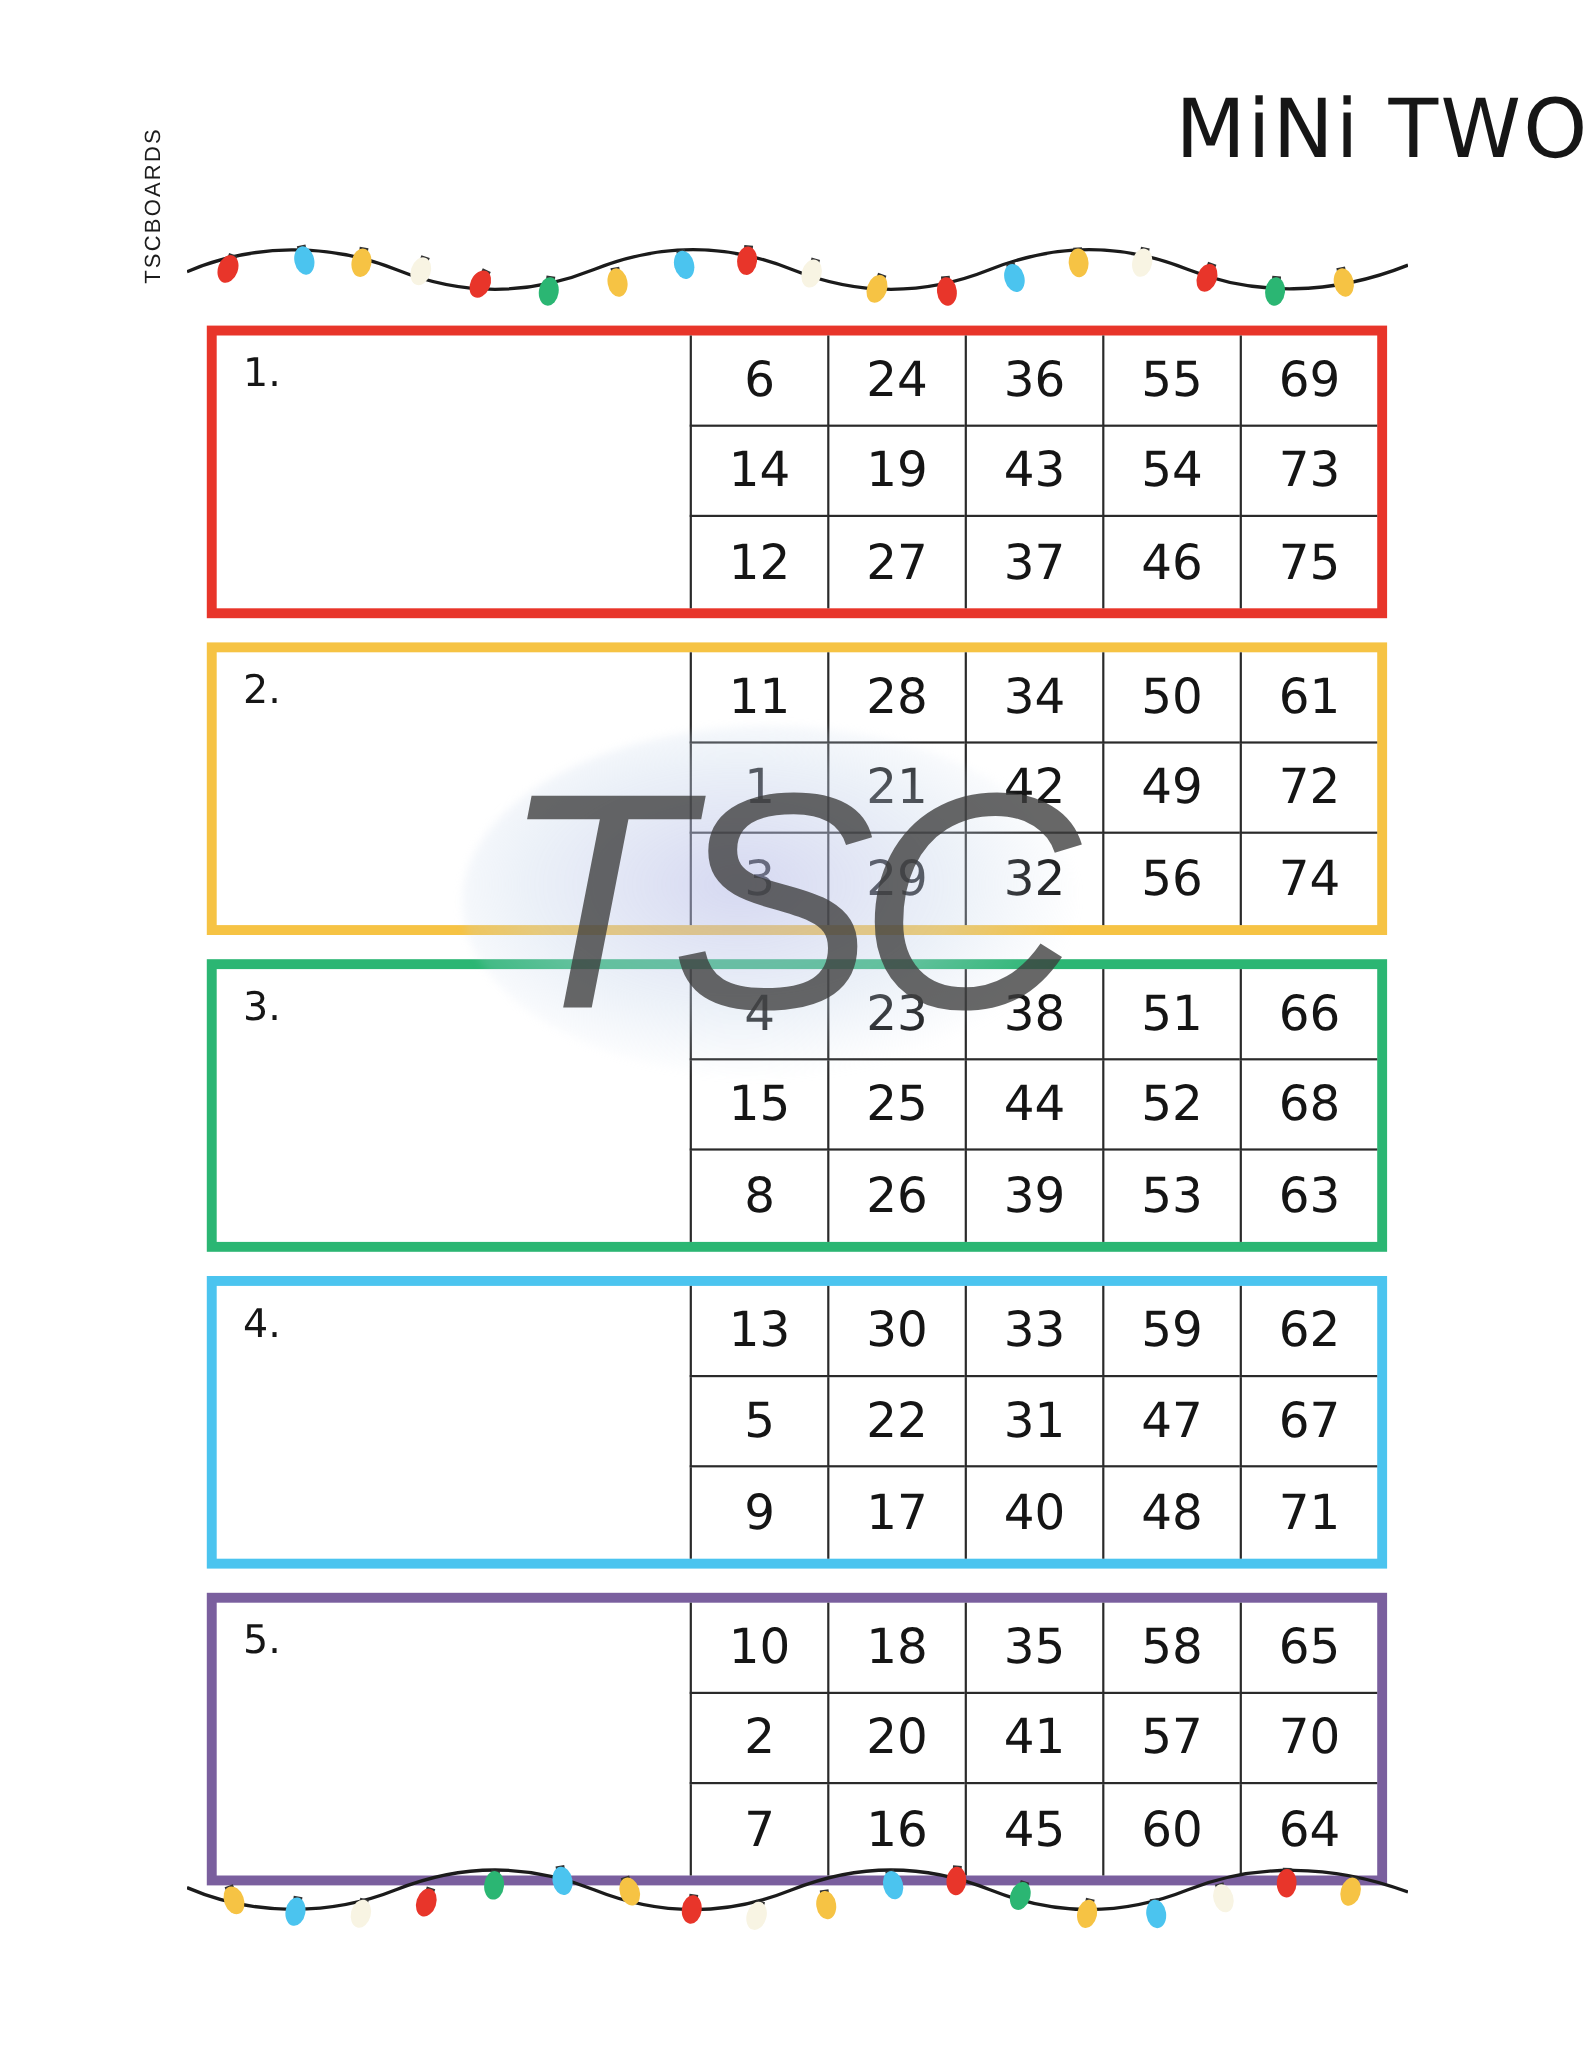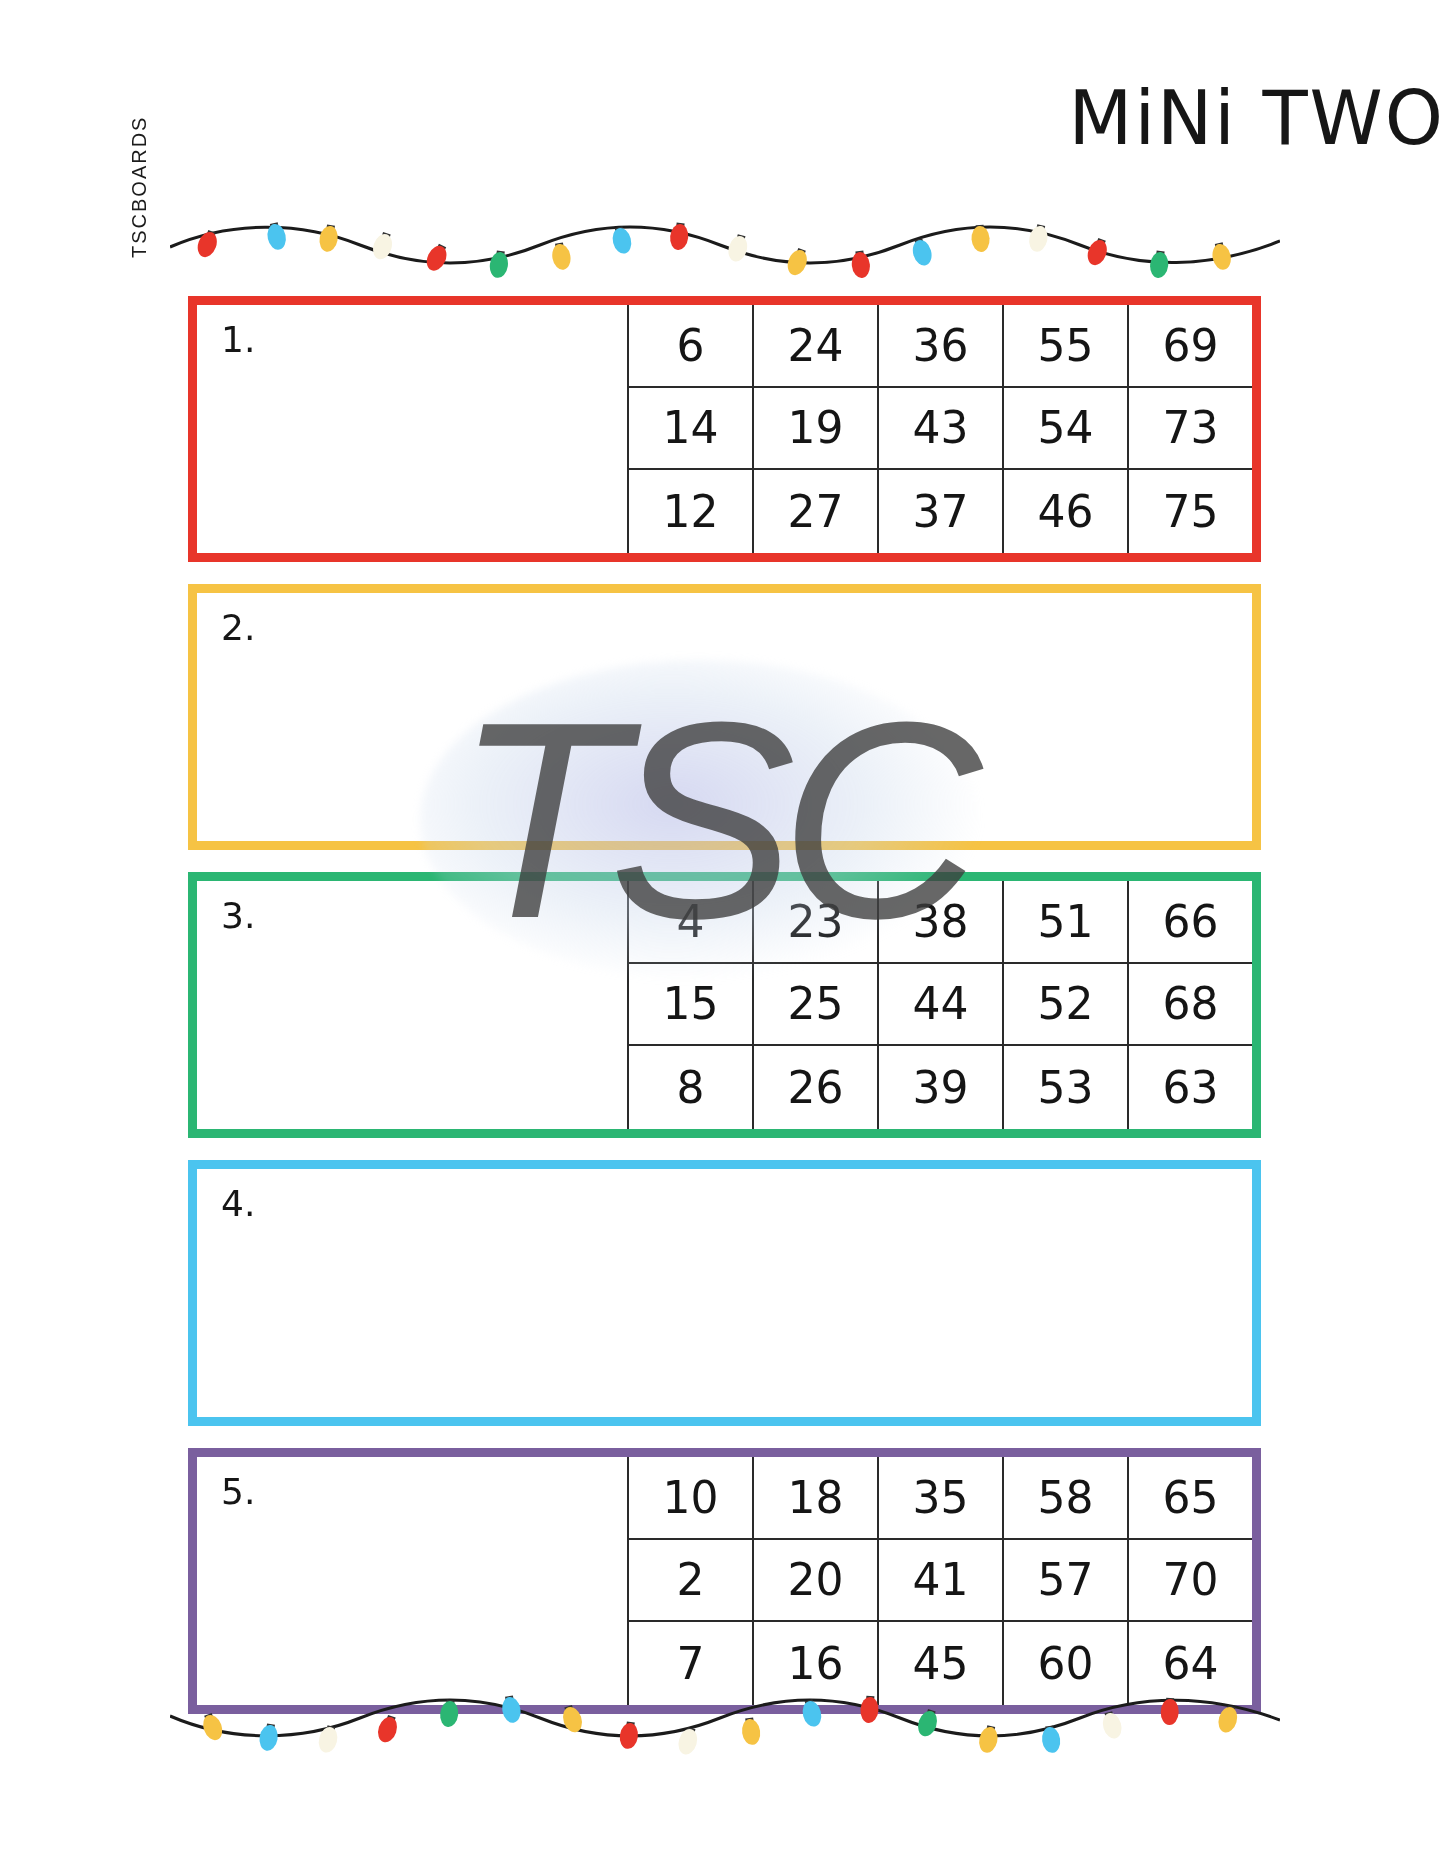--- a/index.html
+++ b/index.html
@@ -258,20 +258,37 @@
           <div class="cell">27</div>
           <div class="cell">37</div>
           <div class="cell">46</div>
           <div class="cell">75</div>
         </div>
       </div>
       <div class="board" style="border-color: rgb(246, 195, 68);">
         <div class="left-pane">
           <div class="board-num">2.</div>
         </div>
+        <div class="grid">
+          <div class="cell">11</div>
+          <div class="cell">28</div>
+          <div class="cell">34</div>
+          <div class="cell">50</div>
+          <div class="cell">61</div>
+          <div class="cell">1</div>
+          <div class="cell">21</div>
+          <div class="cell">42</div>
+          <div class="cell">49</div>
+          <div class="cell">72</div>
+          <div class="cell">3</div>
+          <div class="cell">29</div>
+          <div class="cell">32</div>
+          <div class="cell">56</div>
+          <div class="cell">74</div>
+        </div>
       </div>
       <div class="board" style="border-color: rgb(43, 182, 115);">
         <div class="left-pane">
           <div class="board-num">3.</div>
         </div>
         <div class="grid">
           <div class="cell">4</div>
           <div class="cell">23</div>
           <div class="cell">38</div>
           <div class="cell">51</div>
@@ -285,20 +302,37 @@
           <div class="cell">26</div>
           <div class="cell">39</div>
           <div class="cell">53</div>
           <div class="cell">63</div>
         </div>
       </div>
       <div class="board" style="border-color: rgb(75, 196, 239);">
         <div class="left-pane">
           <div class="board-num">4.</div>
         </div>
+        <div class="grid">
+          <div class="cell">13</div>
+          <div class="cell">30</div>
+          <div class="cell">33</div>
+          <div class="cell">59</div>
+          <div class="cell">62</div>
+          <div class="cell">5</div>
+          <div class="cell">22</div>
+          <div class="cell">31</div>
+          <div class="cell">47</div>
+          <div class="cell">67</div>
+          <div class="cell">9</div>
+          <div class="cell">17</div>
+          <div class="cell">40</div>
+          <div class="cell">48</div>
+          <div class="cell">71</div>
+        </div>
       </div>
       <div class="board" style="border-color: rgb(122, 95, 158);">
         <div class="left-pane">
           <div class="board-num">5.</div>
         </div>
         <div class="grid">
           <div class="cell">10</div>
           <div class="cell">18</div>
           <div class="cell">35</div>
           <div class="cell">58</div>

